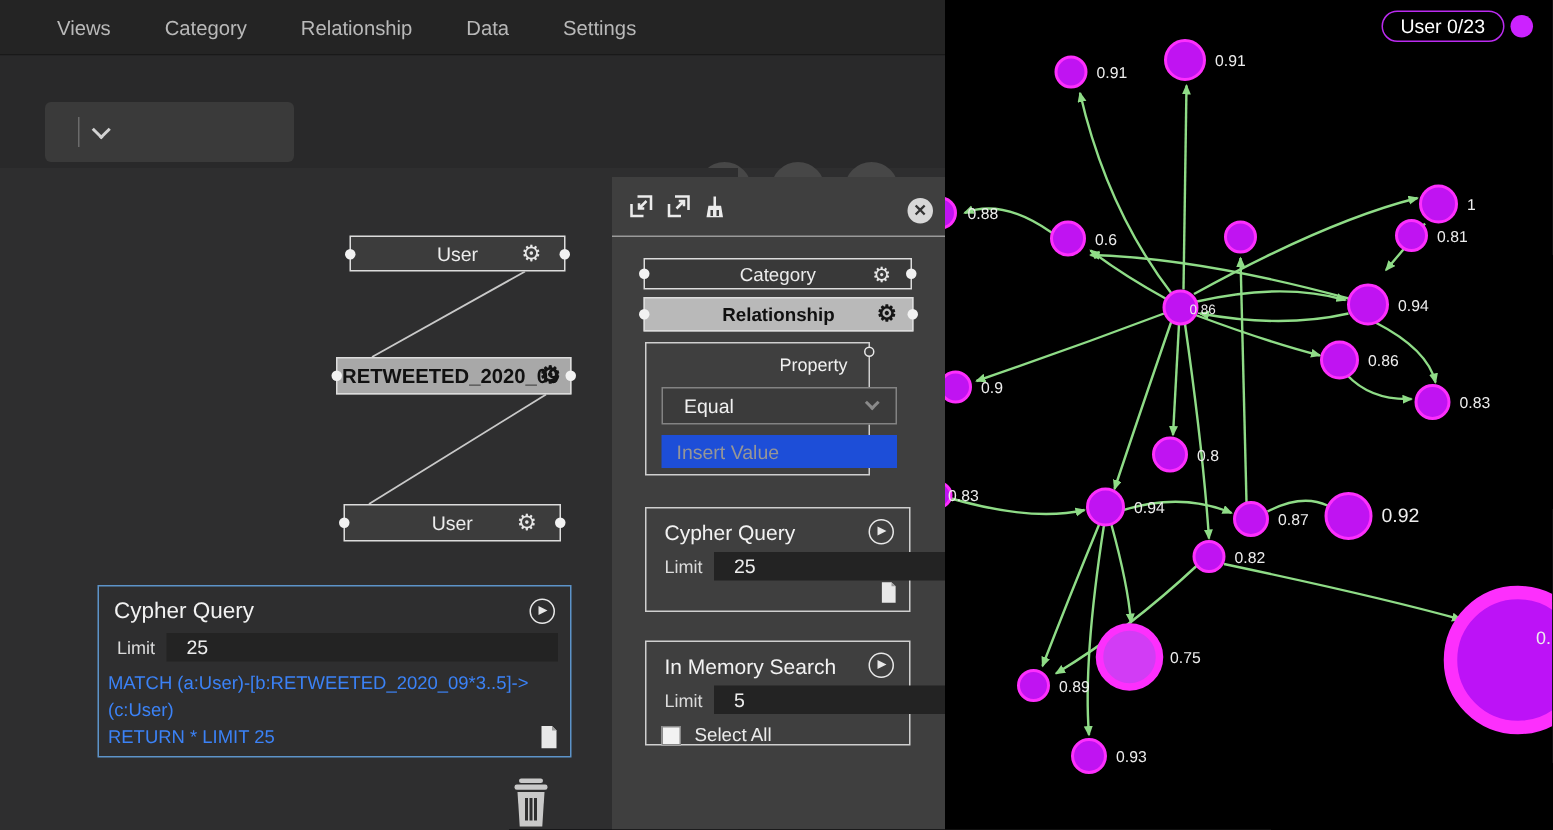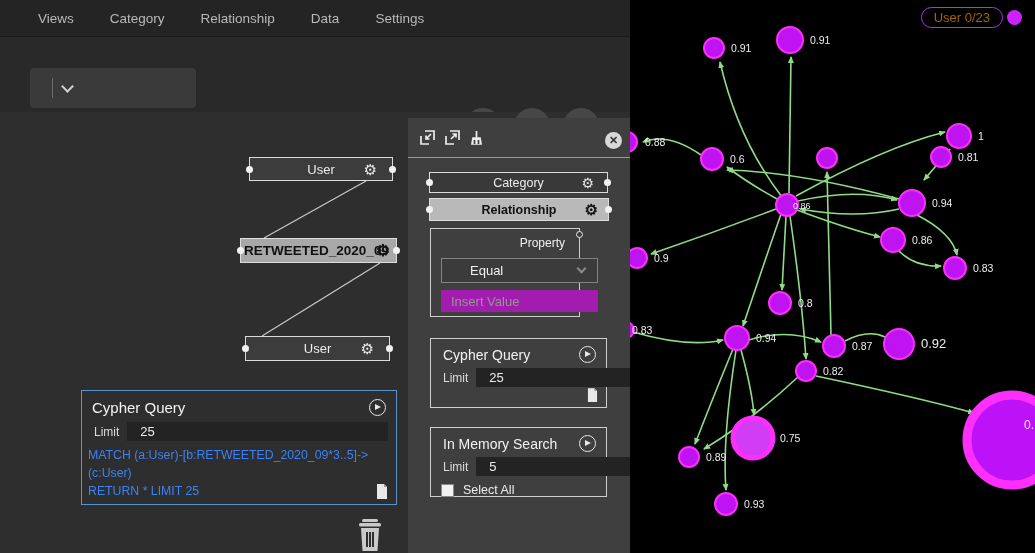--- a/index.html
+++ b/index.html
@@ -20,21 +20,21 @@
   .vqb-btn { position:absolute; left:30px; top:31px; width:166px; height:40px; background:#3a3a3a;
              border-radius:4px; display:flex; align-items:center; color:#e9e9e9; font-size:14px;
              padding:0 10px 0 14px; cursor:pointer; }
   .vqb-btn .divider { width:1px; height:20px; background:#6b6b6b; margin:0 10px 0 8px; }
   .chevron { width:9px; height:9px; border-right:2px solid #d2d2d2; border-bottom:2px solid #d2d2d2;
              transform:rotate(45deg); margin-top:-4px; }
   .circle-btn { position:absolute; top:71px; width:36px; height:36px; border-radius:50%;
                 background:#474747; display:flex; align-items:center; justify-content:center; cursor:pointer; }
   .circle-btn svg { stroke:#d4d4d4; fill:none; stroke-width:1.6; }
 
-  .canvas { position:absolute; left:16px; top:112px; width:492px; height:441px; background:#2e2e2f; }
+  .canvas { position:absolute; left:0; top:112px; width:492px; height:441px; background:#2e2e2f; }
   .connectors { position:absolute; left:0; top:0; }
 
   .qb-box { position:absolute; border:1px solid #dcdcdc; background:#3c3c3c; color:#ececec;
             font-size:13px; display:flex; align-items:center; justify-content:center; cursor:pointer; }
   .qb-box.light { background:#a8a8a8; color:#111; font-weight:bold; }
   .gear { position:absolute; font-size:15px; line-height:1; color:#e6e6e6; cursor:pointer; }
   .qb-box.light .gear { color:#141414; }
   .port { position:absolute; width:7px; height:7px; background:#f2f2f2; border-radius:50%; top:50%;
           margin-top:-3.5px; }
   .port.pl { left:-4px; } .port.pr { right:-4px; }
@@ -61,37 +61,37 @@
   .insp-header svg { stroke:#ececec; fill:none; stroke-width:1.7; margin-right:8px; cursor:pointer; }
   .close-btn { position:absolute; right:8px; top:14px; width:17px; height:17px; border-radius:50%;
                background:#d8d8d8; color:#333; font-size:11px; font-weight:bold; display:flex;
                align-items:center; justify-content:center; cursor:pointer; }
   .group-box { position:absolute; border:1px solid #cfcfcf; }
   .prop-title { text-align:right; color:#f0f0f0; font-size:12px; padding:7px 14px 0 0; }
   .prop-dot { position:absolute; right:-4px; top:2px; width:7px; height:7px; border:1px solid #e8e8e8;
               border-radius:50%; background:#3f3f3f; }
   .op-select { position:absolute; left:10px; top:29px; width:157px; height:25px; background:#3b3b3b;
                border:1px solid #838383; color:#f0f0f0; font-size:13px; display:flex; align-items:center;
-               padding-left:28px; cursor:pointer; }
+               padding-left:14px; cursor:pointer; }
   .op-select .chevron { border-color:#8a8a8a; width:7px; height:7px; position:absolute; right:12px; }
-  .insert-input { position:absolute; left:10px; top:61px; width:157px; height:22px; background:#a21caf;
+  .insert-input { position:absolute; left:10px; top:61px; width:157px; height:22px; background:#1d4ed8;
                   border:none; outline:none; color:#bdbdbd; font-size:13px; padding-left:10px;
                   font-family:"Liberation Sans",sans-serif; }
   .insert-input::placeholder { color:#969696; }
   .grp-title-row { display:flex; align-items:center; justify-content:space-between; padding:7px 10px 2px 12px; }
   .grp-title { color:#f2f2f2; font-size:14px; }
   .grp-limit-row { display:flex; align-items:center; padding:3px 8px 0 12px; }
   .checkbox-row { display:flex; align-items:center; padding:7px 0 0 10px; }
   .checkbox { width:13px; height:13px; background:#f2f2f2; border:1px solid #8a8a8a; cursor:pointer; }
   .checkbox-label { color:#ececec; font-size:12.5px; margin-left:9px; }
 
   
   .graph-pane { position:absolute; left:630px; top:0; width:405px; height:553px; background:#000; overflow:hidden; }
   .legend-pill { position:absolute; right:32px; top:7px; height:21px; padding:0 12px; border:1.5px solid #bb2bf0;
-                 border-radius:12px; color:#a16207; font-size:13px; display:flex; align-items:center; cursor:pointer; }
+                 border-radius:12px; color:#ffffff; font-size:13px; display:flex; align-items:center; cursor:pointer; }
   .legend-dot { position:absolute; right:13px; top:10px; width:15px; height:15px; border-radius:50%;
                 background:#cc22ff; cursor:pointer; }
   #graph-svg text { font-family:"Liberation Sans",sans-serif; }
 </style>
 </head>
 <body>
 
 <div class="app">
 
   <div class="left-pane">

